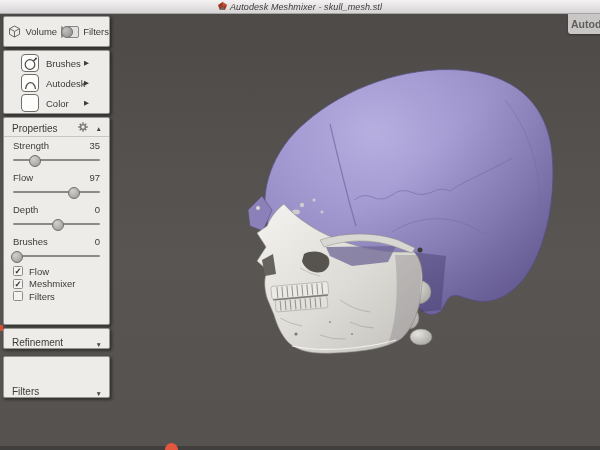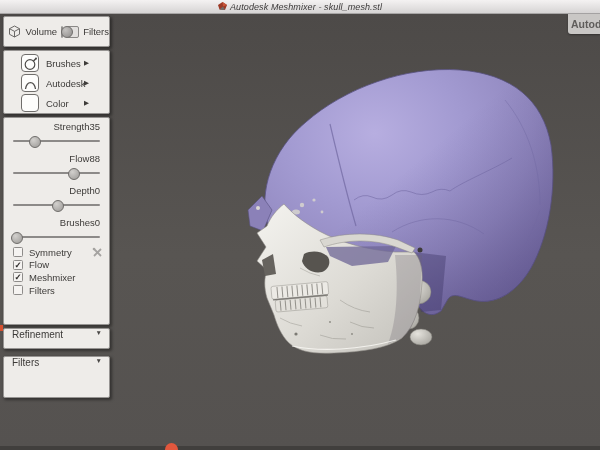--- a/index.html
+++ b/index.html
@@ -45,32 +45,32 @@
   .toolbtn{width:16px;height:16px;background:#fdfdfc;border:1.5px solid #6f6d6b;border-radius:4px;
     display:flex;align-items:center;justify-content:center;}
   .toolrow .lbl{margin-left:7px;}
   .arr{position:absolute;right:8px;font-size:6.5px;color:#3e3c3a;}
   
   .phead{height:15px;display:flex;align-items:center;padding:3px 8px 0 8px;
     border-bottom:1px solid #c9c7c3;position:relative;}
   .phead .lbl{font-size:10px;}
   .phead .gear{position:absolute;right:21px;top:4px;}
   .phead .tri{position:absolute;right:7px;font-size:6.5px;color:#4a4846;}
-  .srow-l{display:flex;justify-content:flex-end;margin:3px 9px 0 9px;font-size:9.5px;height:12px;}
+  .srow-l{display:flex;justify-content:space-between;margin:3px 9px 0 9px;font-size:9.5px;height:12px;}
   .strack{position:relative;height:17px;margin:0 9px;}
   .strack .line{position:absolute;left:0;right:0;top:7px;height:2px;background:#8c8a88;border-radius:1px;}
   .strack .handle{position:absolute;top:2.5px;width:10px;height:10px;border-radius:50%;
     background:radial-gradient(circle at 35% 30%,#d2d0cd,#9b9996);border:1px solid #6e6c6a;}
   .cbrow{display:flex;align-items:center;height:12.6px;margin-left:9px;position:relative;}
   .cbox{width:8px;height:8px;background:#f5f3f1;border:1px solid #8e8c8a;border-radius:1.5px;
     font-size:8.5px;line-height:8px;font-weight:bold;color:#2e2c2a;text-align:center;}
   .cbrow .lbl{margin-left:6px;font-size:9.5px;}
   .wrench{position:absolute;right:6px;top:1px;}
   
-  .shead{height:100%;display:flex;align-items:flex-start;padding:0 8px;position:relative;}
+  .shead{height:100%;display:flex;align-items:flex-end;padding:0 8px;position:relative;}
   .shead .lbl{font-size:10px;}
   .shead .tri{position:absolute;right:7px;font-size:6.5px;color:#4a4846;}
 </style>
 </head>
 <body>
 
 <div id="app">
 
   <div class="titlebar">
     <svg width="9" height="9" viewBox="0 0 9 9">
@@ -252,33 +252,50 @@
       <span class="arr">▶</span>
     </div>
     <div class="toolrow">
       <span class="toolbtn"></span>
       <span class="lbl">Color</span>
       <span class="arr">▶</span>
     </div>
   </div>
 
   <div class="panel p-props">
+    <div class="phead">
+      <span class="lbl">Properties</span>
+      <svg class="gear" width="10" height="10" viewBox="0 0 10 10">
+        <circle cx="5" cy="5" r="2.4" fill="none" stroke="#787674" stroke-width="1.4"></circle>
+        <g stroke="#787674" stroke-width="1.4">
+            <path d="M5,0.2 V2"></path>
+            <path d="M5,8 V9.8"></path>
+            <path d="M0.2,5 H2"></path>
+            <path d="M8,5 H9.8"></path>
+            <path d="M1.7,1.7 L3,3"></path>
+            <path d="M7,7 L8.3,8.3"></path>
+            <path d="M8.3,1.7 L7,3"></path>
+            <path d="M3,7 L1.7,8.3"></path>
+          </g>
+      </svg>
+      <span class="tri">▲</span>
+    </div>
 
     <div class="srow-l">
         <span>Strength</span>
         <span>35</span>
       </div>
     <div class="strack">
         <span class="line"></span>
         <span class="handle" style="left: calc(24% - 5px);"></span>
       </div>
 
     <div class="srow-l">
         <span>Flow</span>
-        <span>88</span>
+        <span>97</span>
       </div>
     <div class="strack">
         <span class="line"></span>
         <span class="handle" style="left: calc(69% - 5px);"></span>
       </div>
 
     <div class="srow-l">
         <span>Depth</span>
         <span>0</span>
       </div>
@@ -289,28 +306,20 @@
 
     <div class="srow-l">
         <span>Brushes</span>
         <span>0</span>
       </div>
     <div class="strack">
         <span class="line"></span>
         <span class="handle" style="left: calc(3% - 5px);"></span>
       </div>
 
-    <div class="cbrow">
-      <span class="cbox"></span>
-      <span class="lbl">Symmetry</span>
-      <svg class="wrench" width="11" height="11" viewBox="0 0 11 11">
-        <path d="M2,2 L9,9 M9,2 L2,9" stroke="#a5a3a1" stroke-width="1.8"></path>
-        <circle cx="2" cy="2" r="1.3" fill="#a5a3a1"></circle>
-      </svg>
-    </div>
     <div class="cbrow">
       <span class="cbox">✓</span>
       <span class="lbl">Flow</span>
     </div>
     <div class="cbrow">
       <span class="cbox">✓</span>
       <span class="lbl">Meshmixer</span>
     </div>
     <div class="cbrow">
       <span class="cbox"></span>

